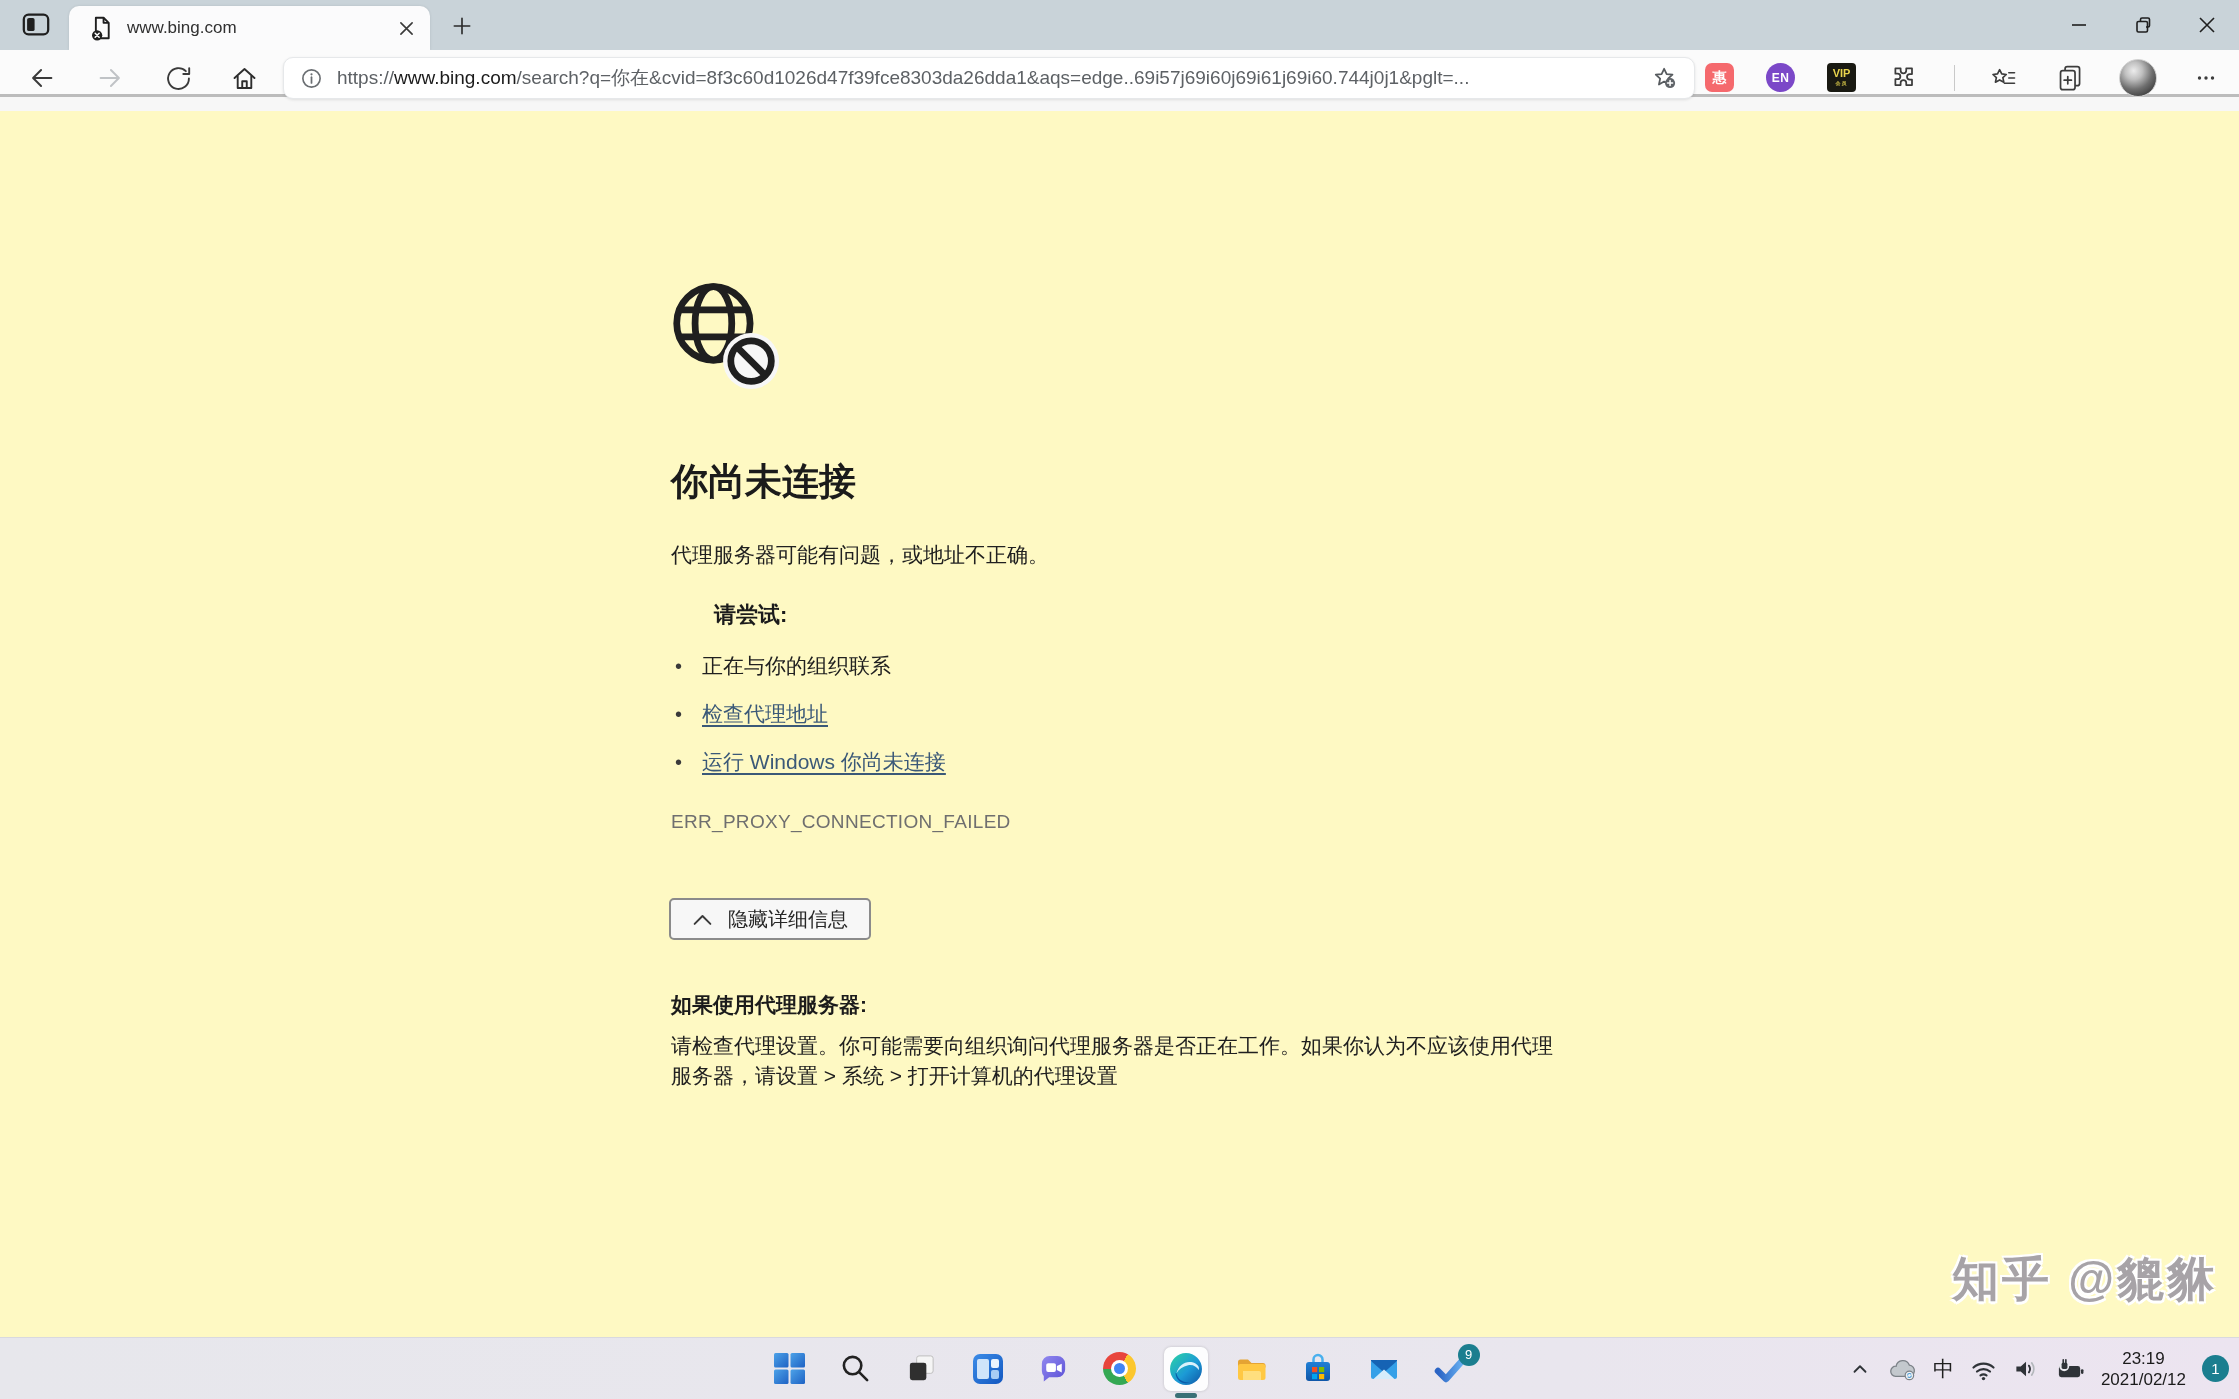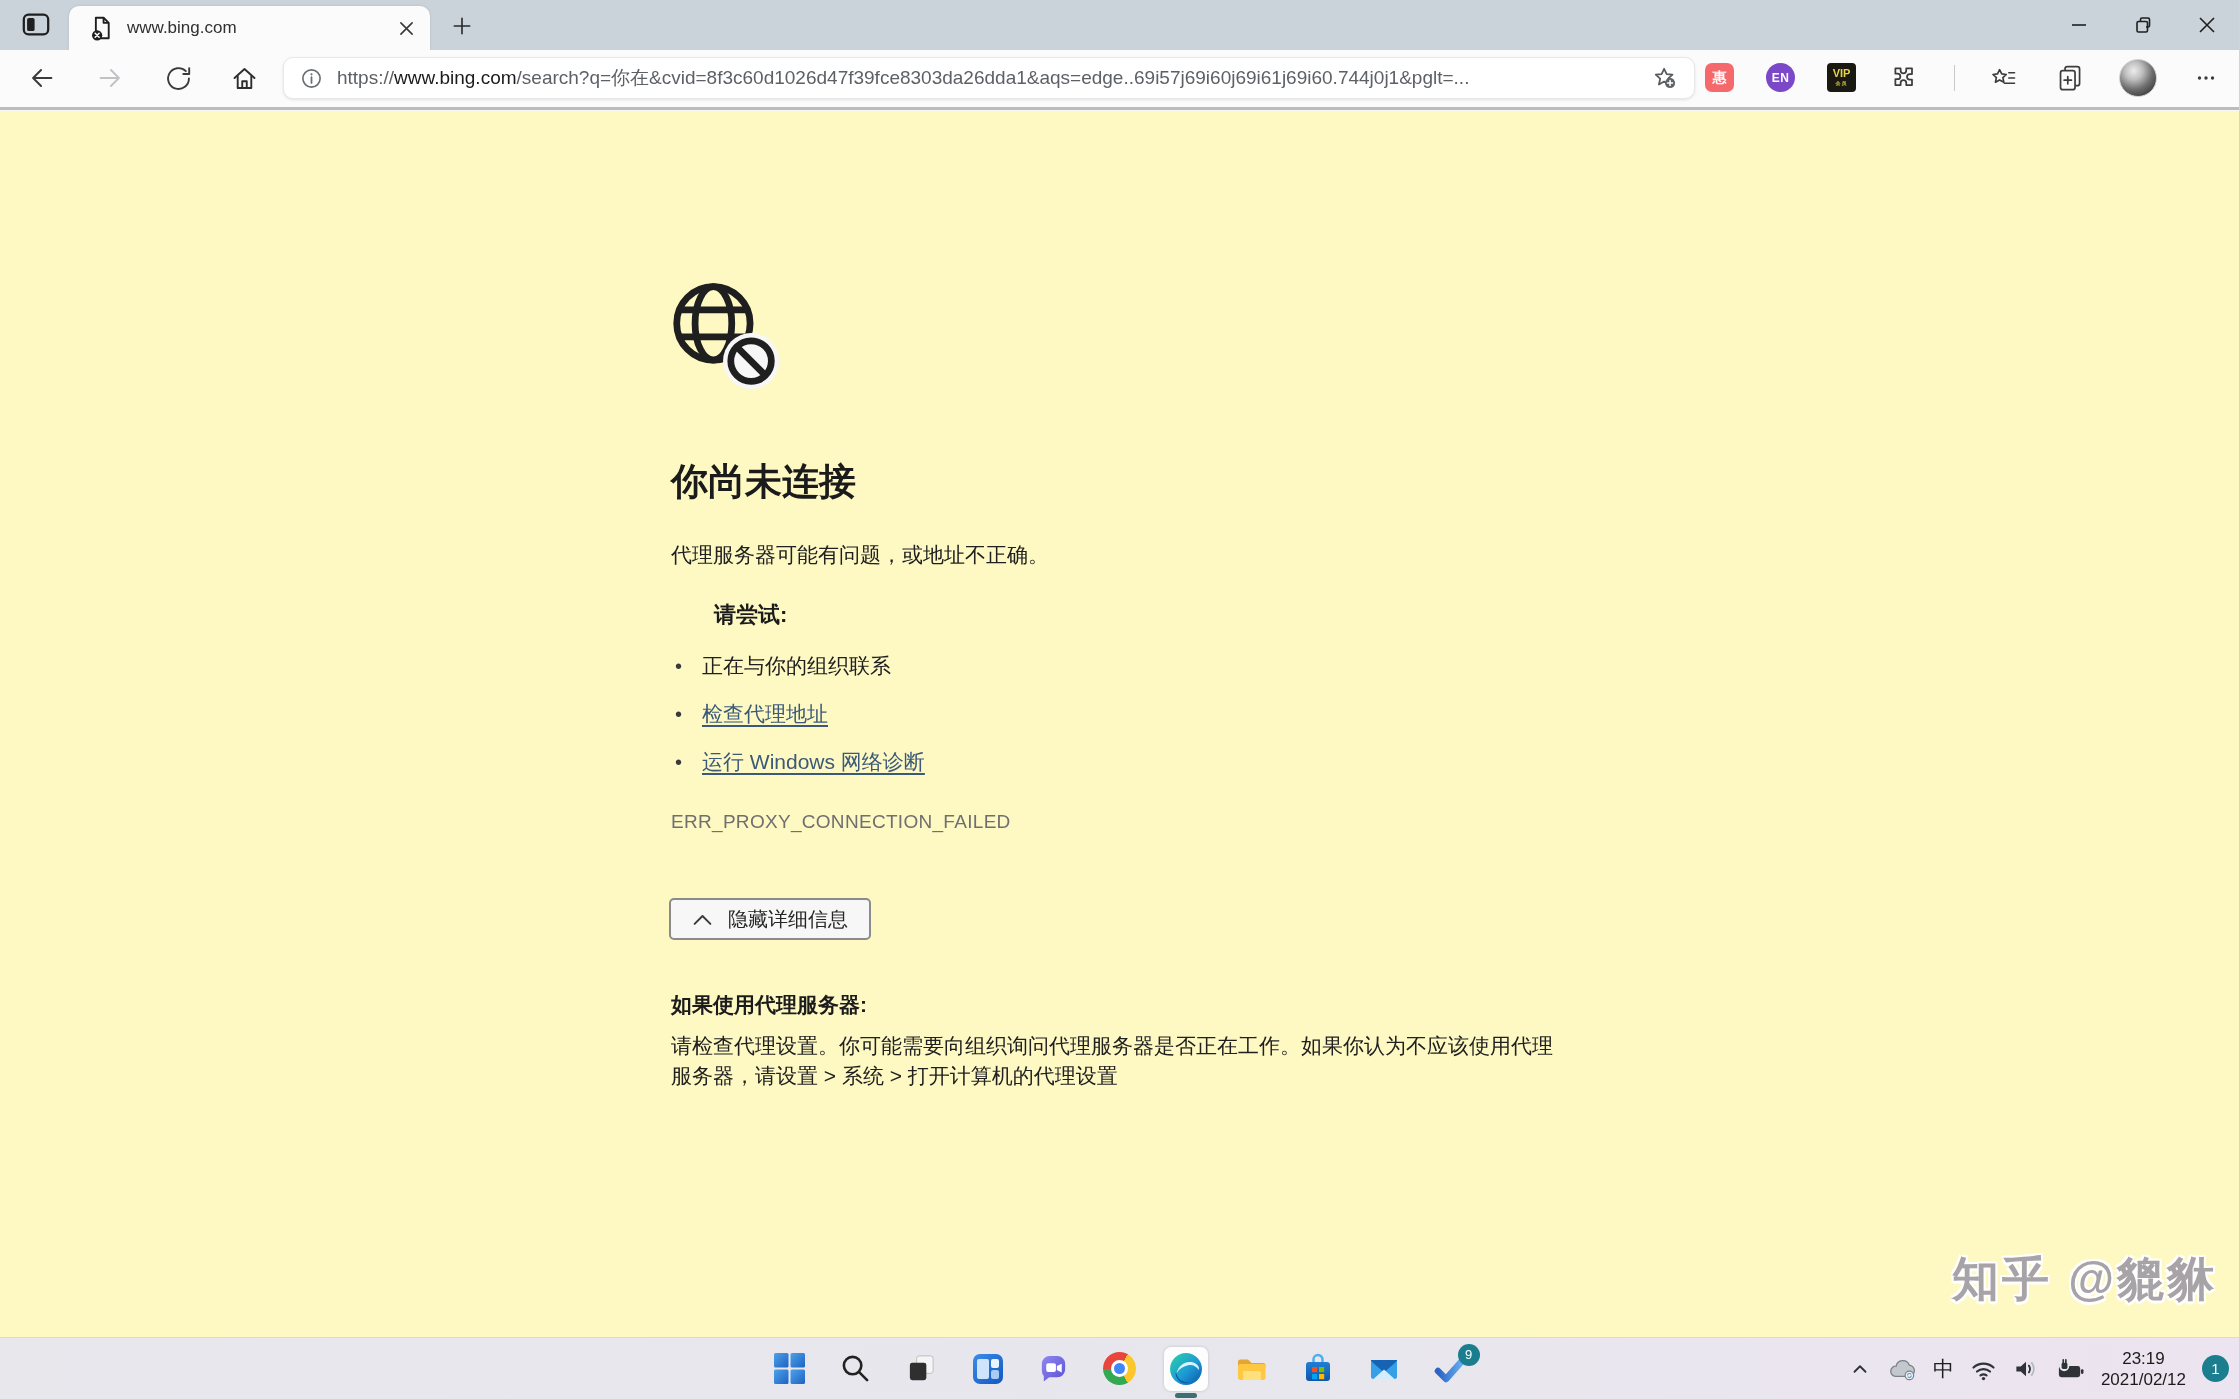--- a/index.html
+++ b/index.html
@@ -16,21 +16,21 @@
   .tab-favicon { margin-left:20px; display:flex; }
   .tab-title { margin-left:14px; font-size:17px; color:#303030; flex:1; white-space:nowrap; overflow:hidden; }
   .tab-close { width:28px; height:28px; margin-right:10px; display:flex; align-items:center;
     justify-content:center; border-radius:5px; }
   .newtab-btn { position:absolute; left:444px; top:11px; width:36px; height:30px;
     display:flex; align-items:center; justify-content:center; border-radius:6px; }
   .win-controls { position:absolute; right:0; top:0; height:50px; display:flex; }
   .win-btn { width:64px; height:100%; display:flex; align-items:center; justify-content:center; }
 
   
-  .toolbar { position:absolute; top:50px; left:0; right:0; height:60px; background:#fbfbfb;
+  .toolbar { position:absolute; top:50px; left:0; right:0; height:47px; background:#fbfbfb;
     border-bottom:3px solid #bcbcbc; }
   .nav-btn { position:absolute; top:10px; width:40px; height:36px; display:flex;
     align-items:center; justify-content:center; border-radius:6px; }
   .nav-back { left:22px; } .nav-fwd { left:90px; } .nav-refresh { left:158px; } .nav-home { left:224px; }
   .addressbar { position:absolute; left:283px; top:7px; width:1412px; height:42px; background:#ffffff;
     border:1px solid #e6e8ea; border-radius:10px; box-shadow:0 1px 3px rgba(0,0,0,.10);
     display:flex; align-items:center; padding:0 12px 0 16px; }
   .site-info { display:flex; margin-right:14px; }
   .url { flex:1; font-size:19px; color:#5d6165; white-space:nowrap; overflow:hidden; }
   .url .domain { color:#1b1b1b; }
@@ -251,21 +251,21 @@
     <p class="err-msg">代理服务器可能有问题，或地址不正确。</p>
     <p class="try-head">请尝试:</p>
     <ul class="suggestions">
       <li>
         <span>正在与你的组织联系</span>
       </li>
       <li>
         <a href="#">检查代理地址</a>
       </li>
       <li>
-        <a href="#">运行 Windows 网络诊断</a>
+        <a href="#">运行 Windows 你尚未连接</a>
       </li>
     </ul>
     <p class="err-code">ERR_PROXY_CONNECTION_FAILED</p>
     <button class="details-btn">
       <svg width="21" height="15" viewBox="0 0 24 16">
           <path d="M3 13 L12 4 L21 13" fill="none" stroke="#3a3a3a" stroke-width="2.2" stroke-linecap="round" stroke-linejoin="round"></path>
         </svg>
       <span>隐藏详细信息</span>
     </button>
     <p class="proxy-head">如果使用代理服务器:</p>

